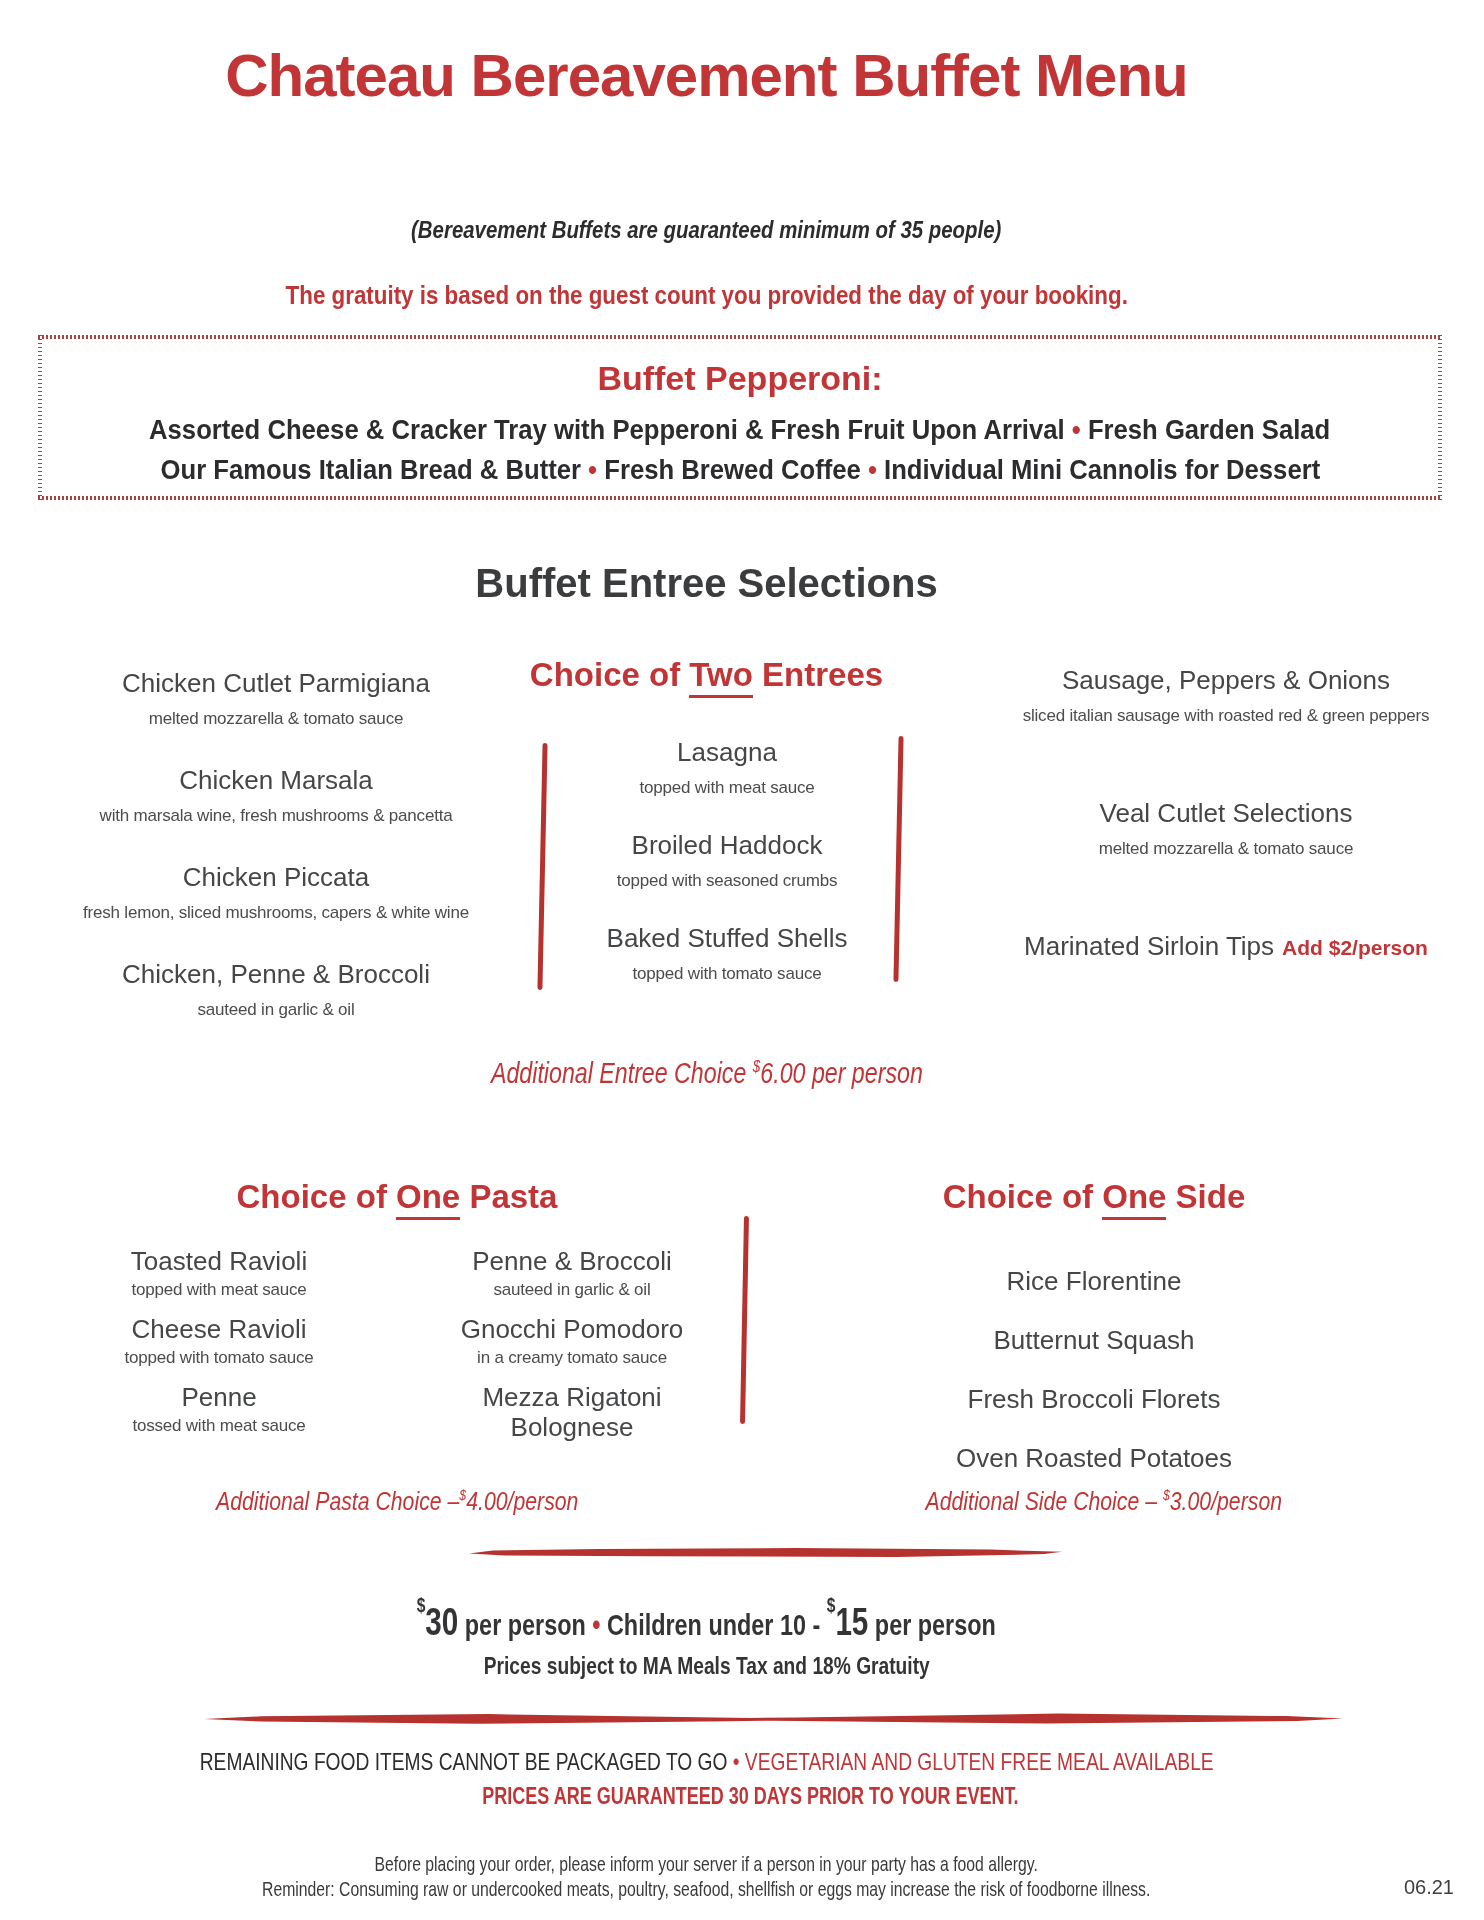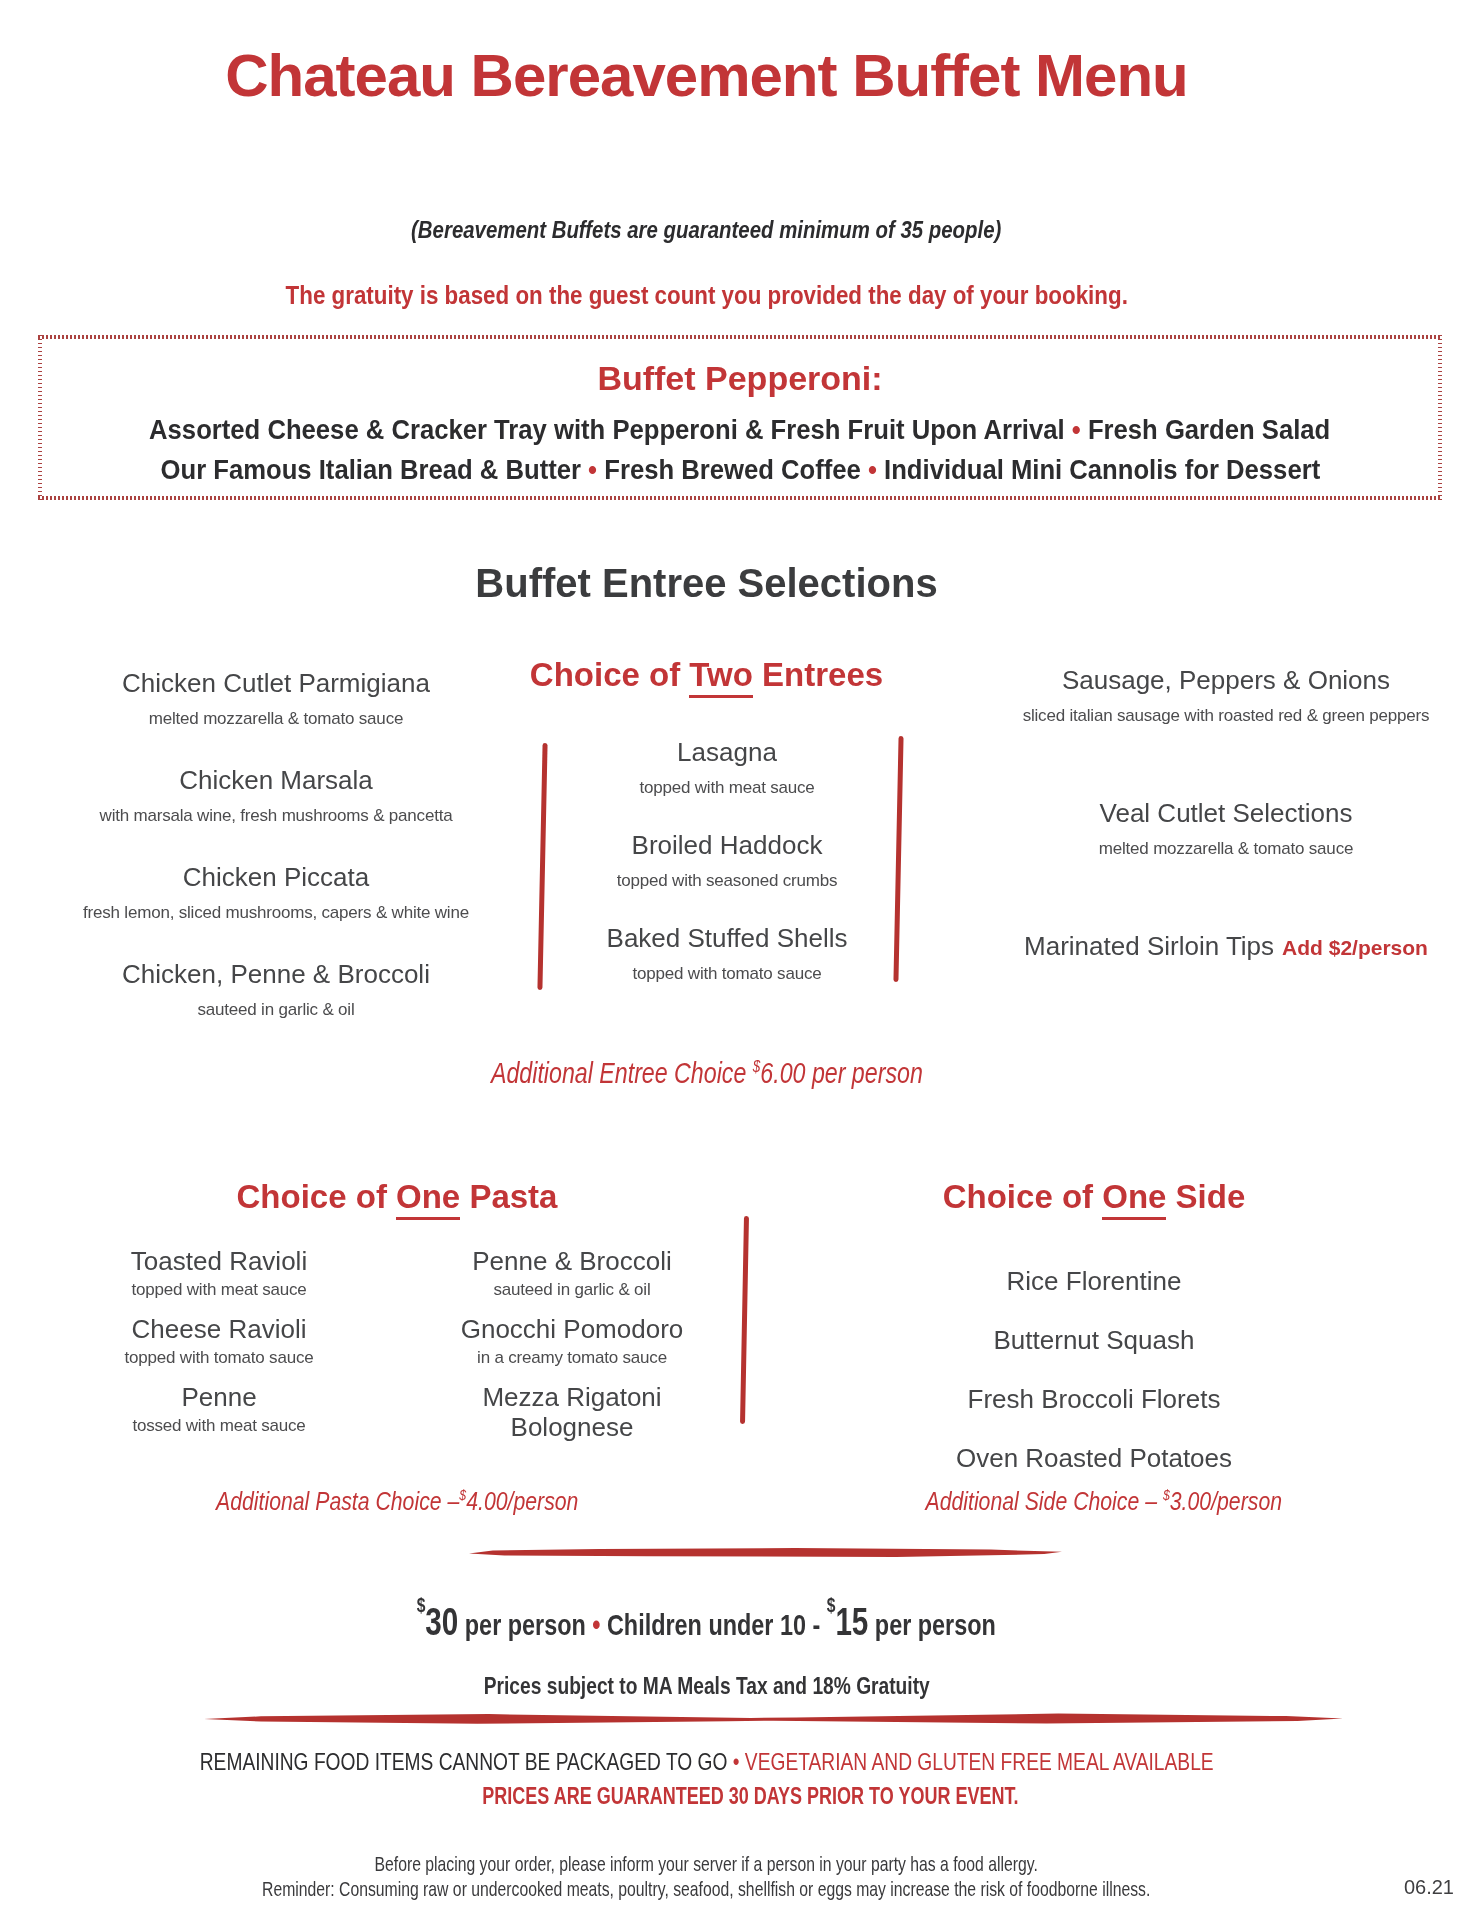--- a/index.html
+++ b/index.html
@@ -83,21 +83,21 @@
   .hstroke { position:absolute; background:#b5322f; }
   .hs1 { left:469px; top:1548px; width:593px; height:9px;
          clip-path:polygon(0 60%,4% 28%,22% 12%,55% 0,88% 18%,100% 42%,97% 68%,72% 100%,30% 92%,6% 82%); }
   .hs2 { left:204px; top:1713px; width:1139px; height:11px;
          clip-path:polygon(0 55%,5% 30%,25% 10%,48% 45%,52% 40%,75% 5%,95% 28%,100% 50%,96% 72%,74% 95%,50% 70%,46% 75%,24% 98%,5% 78%); }
 
   .price-line { top:1600px; color:#343436; font-weight:bold; font-size:30px; line-height:1.2; }
   .price-line .sq { transform:scaleX(0.78); }
   .price-line .big { font-size:38px; }
   .price-line sup { font-size:20px; position:relative; top:-12px; font-weight:bold; }
-  .tax-note { top:1652px; font-size:24px; font-weight:bold; color:#343436;margin-top:20px; }
+  .tax-note { top:1652px; font-size:24px; font-weight:bold; color:#343436; }
   .tax-note .sq { transform:scaleX(0.8); }
 
   .togo-line { top:1748px; font-size:24px; font-weight:normal; color:#2c2c2e; }
   .togo-line .sq { transform:scaleX(0.8); }
   .togo-red { color:#c23537; }
   .pguar-line { top:1782px; font-size:24px; font-weight:bold; color:#c23537;margin-left:44px; }
   .pguar-line .sq { transform:scaleX(0.75); }
 
   .allergy1 { top:1852px; font-size:21px; color:#3a3a3c; }
   .allergy2 { top:1877px; font-size:21px; color:#3a3a3c; }

